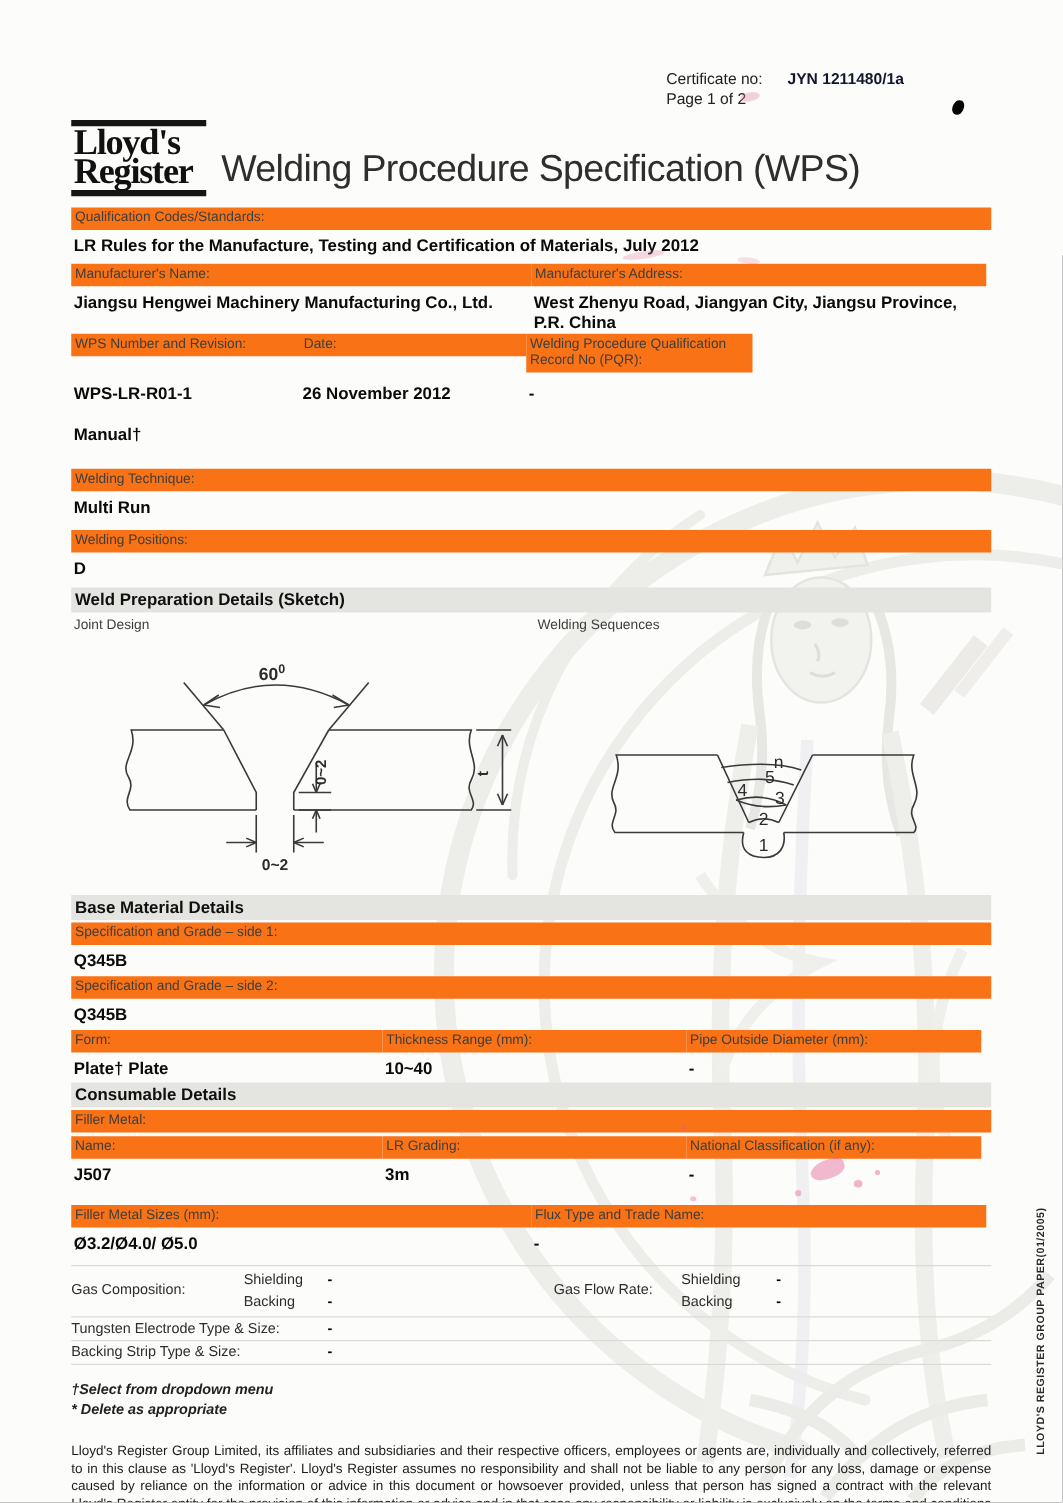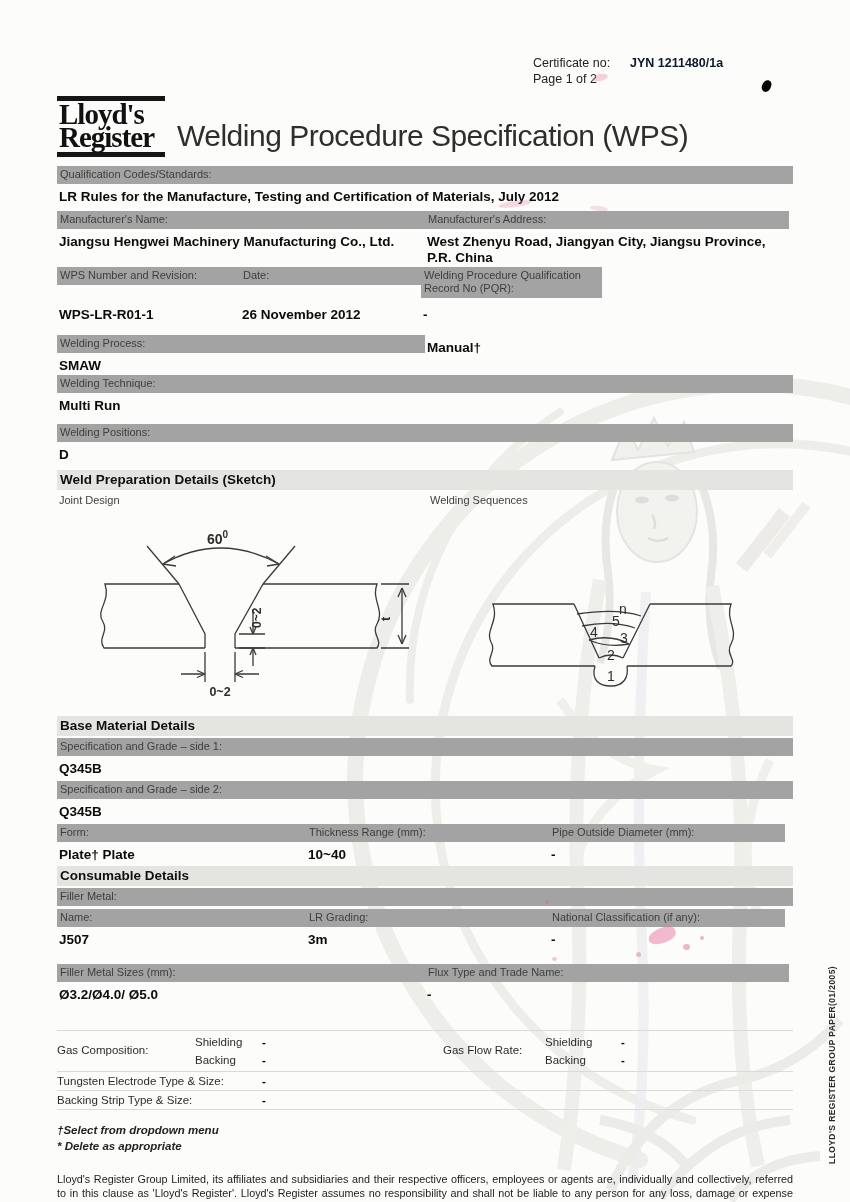--- a/index.html
+++ b/index.html
@@ -27,21 +27,21 @@
     font-weight:bold;font-size:29px;line-height:23px;letter-spacing:-1px;color:#111;
     padding-left:2px;
   }
   .page-title{
     margin-left:12px;font-size:30px;color:#2e2e2e;font-weight:400;
     letter-spacing:-0.5px;padding-bottom:4px;white-space:nowrap;
   }
 
   
   .label-bar{
-    background:#a3a3a3;color:#3e3e3c;font-size:11px;line-height:13px;
+    background:#f97316;color:#3e3e3c;font-size:11px;line-height:13px;
     padding:2px 4px 3px 3px;
   }
   .value{
     font-weight:bold;font-size:13.5px;color:#0b0b0b;line-height:16px;
     padding:5px 4px 0 2px;
   }
   .field{display:flex;flex-direction:column;}
   .field .value{margin-top:0;}
   .row{display:flex;gap:0;}
   .section-header{
@@ -177,24 +177,20 @@
         <div class="label-bar">Date:</div>
         <div class="value" style="margin-top:auto;padding-bottom:2px;">26 November 2012</div>
       </div>
       <div class="field" style="width:181px;">
         <div class="label-bar">Welding Procedure Qualification Record No (PQR):</div>
         <div class="value" style="margin-top:auto;padding-bottom:2px;">-</div>
       </div>
     </div>
 
     <div class="row" style="margin-top:10px;height:38px;">
-      <div class="field" style="width:368px;">
-        <div class="label-bar">Welding Process:</div>
-        <div class="value">SMAW</div>
-      </div>
       <div class="field" style="width:364px;">
         <div class="value">Manual†</div>
       </div>
     </div>
 
     <div class="field" style="margin-top:2px;">
       <div class="label-bar">Welding Technique:</div>
       <div class="value">Multi Run</div>
     </div>
 
@@ -319,21 +315,21 @@
       <div class="field" style="width:368px;">
         <div class="label-bar">Filler Metal Sizes (mm):</div>
         <div class="value">Ø3.2/Ø4.0/ Ø5.0</div>
       </div>
       <div class="field" style="width:364px;">
         <div class="label-bar">Flux Type and Trade Name:</div>
         <div class="value">-</div>
       </div>
     </div>
 
-    <div class="gas-wrap" style="margin-top:28px;">
+    <div class="gas-wrap" style="margin-top:10px;">
       <div class="hairline"></div>
       <div class="gas-row" style="height:40px;">
         <span class="gas-abs" style="left:0;top:13px;">Gas Composition:</span>
         <span class="gas-abs" style="left:138px;top:5px;">Shielding</span>
         <span class="gas-abs gas-dash" style="left:205px;top:5px;">-</span>
         <span class="gas-abs" style="left:138px;top:23px;">Backing</span>
         <span class="gas-abs gas-dash" style="left:205px;top:23px;">-</span>
         <span class="gas-abs" style="left:386px;top:13px;">Gas Flow Rate:</span>
         <span class="gas-abs" style="left:488px;top:5px;">Shielding</span>
         <span class="gas-abs gas-dash" style="left:564px;top:5px;">-</span>

